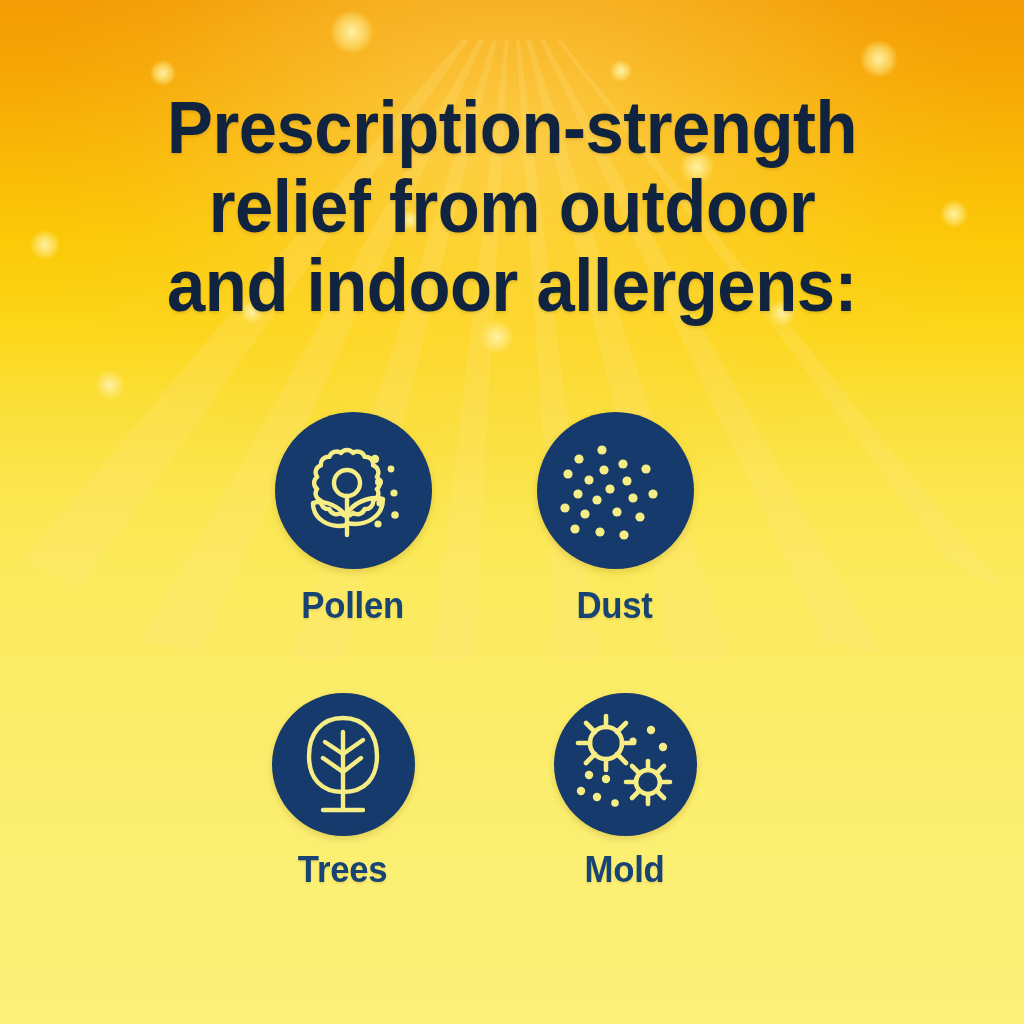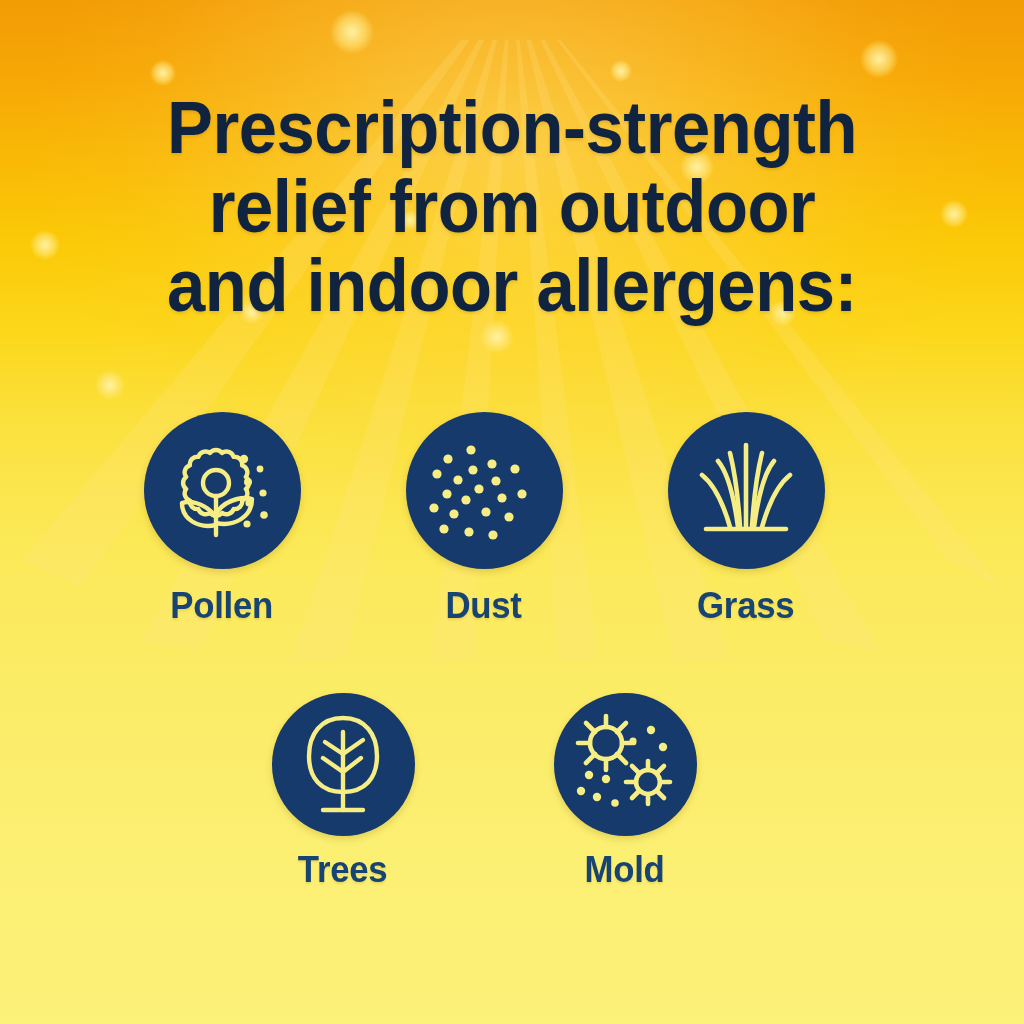--- a/index.html
+++ b/index.html
@@ -212,37 +212,20 @@
             <circle cx="80" cy="81" r="4.6"></circle>
             <circle cx="15" cy="93" r="4.6"></circle>
             <circle cx="40" cy="96" r="4.6"></circle>
             <circle cx="64" cy="99" r="4.6"></circle>
           </g>
         </svg>
       </div>
       <div class="caption">Dust</div>
     </div>
 
-    <div class="tile">
-      <div class="disc">
-        <svg width="104" height="104" viewBox="0 0 104 104">
-          <g fill="none" stroke="#F6EE84" stroke-width="4.6" stroke-linecap="round" stroke-linejoin="round">
-            <path d="M52 88 L52 6"></path>
-            <path d="M44 88 C40 58 34 34 24 22"></path>
-            <path d="M60 88 C64 58 70 34 80 22"></path>
-            <path d="M36 88 C28 60 18 44 8 36"></path>
-            <path d="M68 88 C76 60 86 44 96 36"></path>
-            <path d="M46 88 C44 56 40 30 36 14"></path>
-            <path d="M58 88 C60 56 64 30 68 14"></path>
-            <path d="M12 90 L92 90"></path>
-          </g>
-        </svg>
-      </div>
-      <div class="caption">Grass</div>
-    </div>
 
   </div>
 
   <div class="row" id="row-2">
 
     <div class="tile">
       <div class="disc">
         <svg width="92" height="102" viewBox="0 0 92 102">
           <g fill="none" stroke="#F6EE84" stroke-width="4.4" stroke-linecap="round" stroke-linejoin="round">
             <path d="M46 4 C68 4 80 20 80 42 C80 64 68 78 46 78 C24 78 12 64 12 42 C12 20 24 4 46 4 Z"></path>

